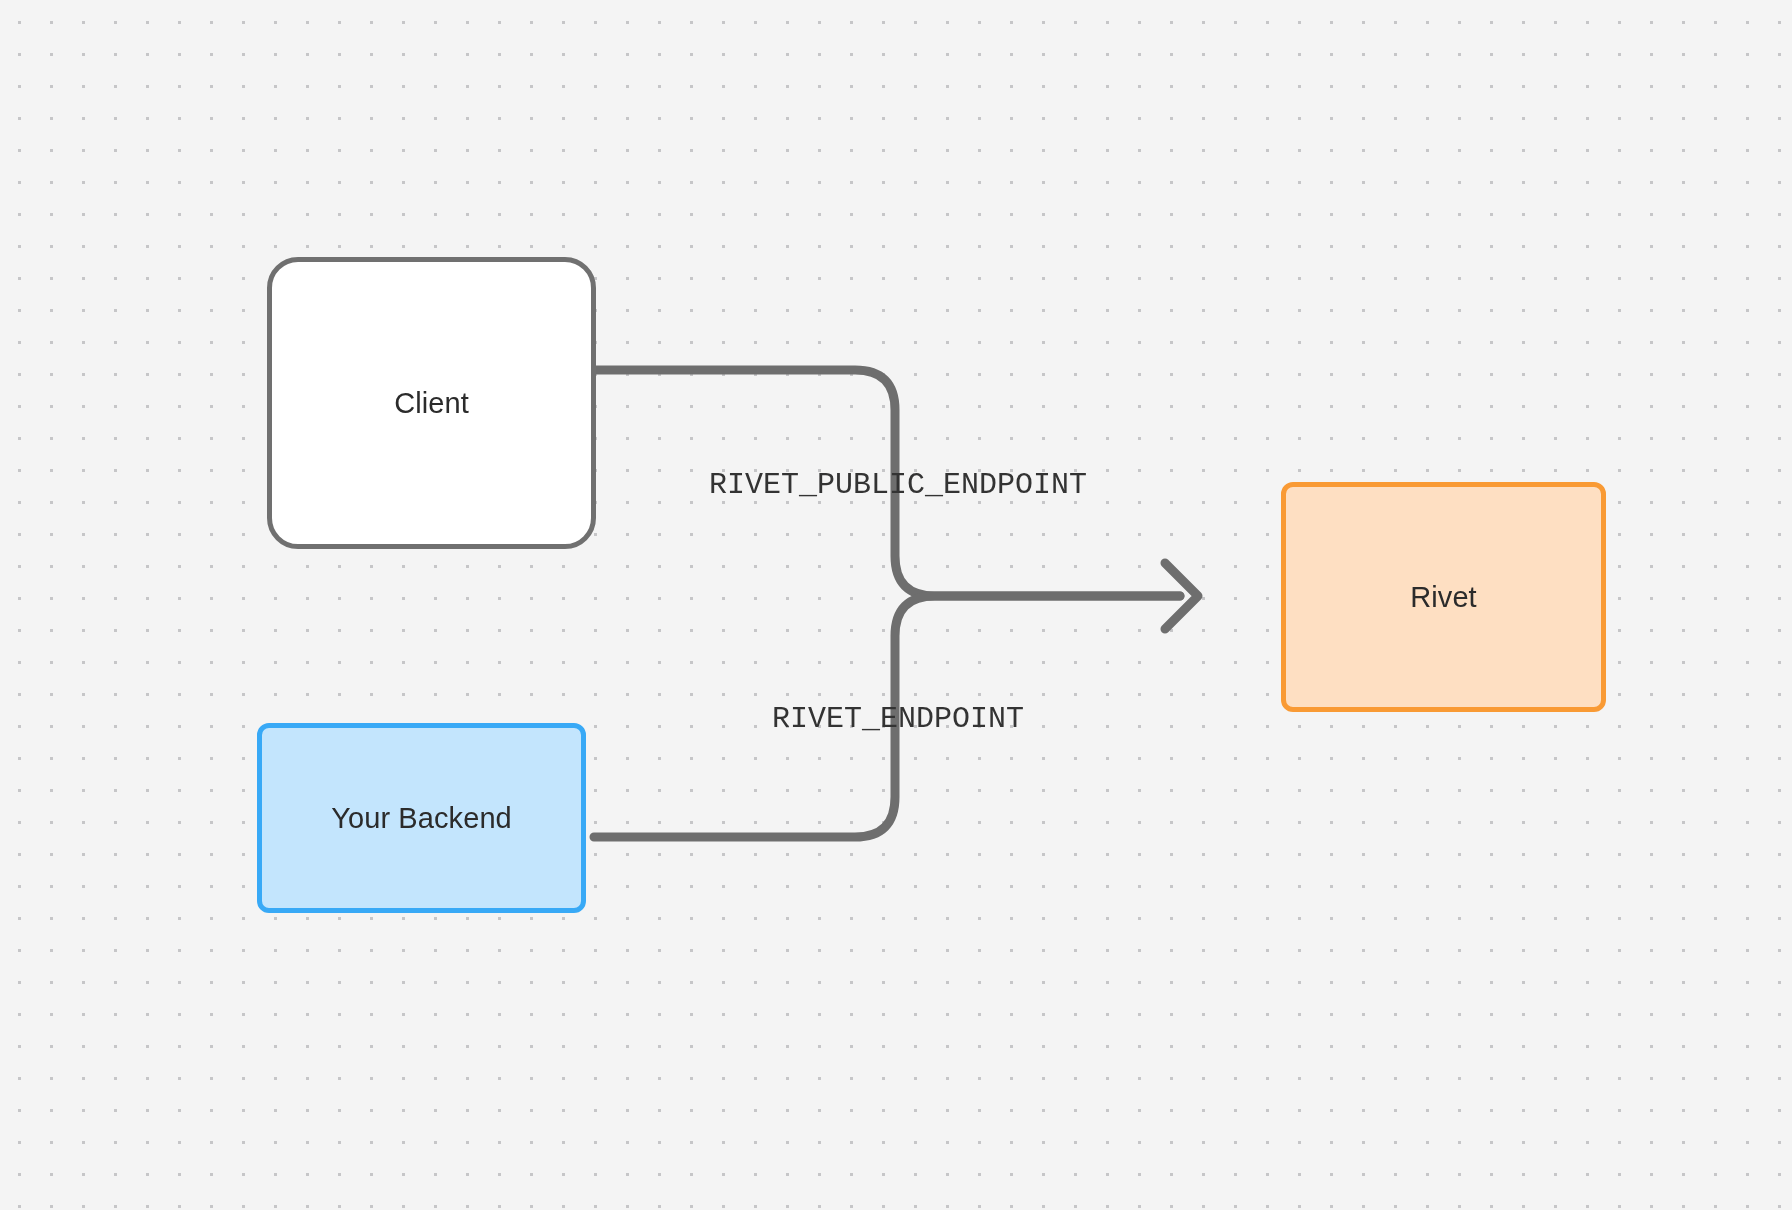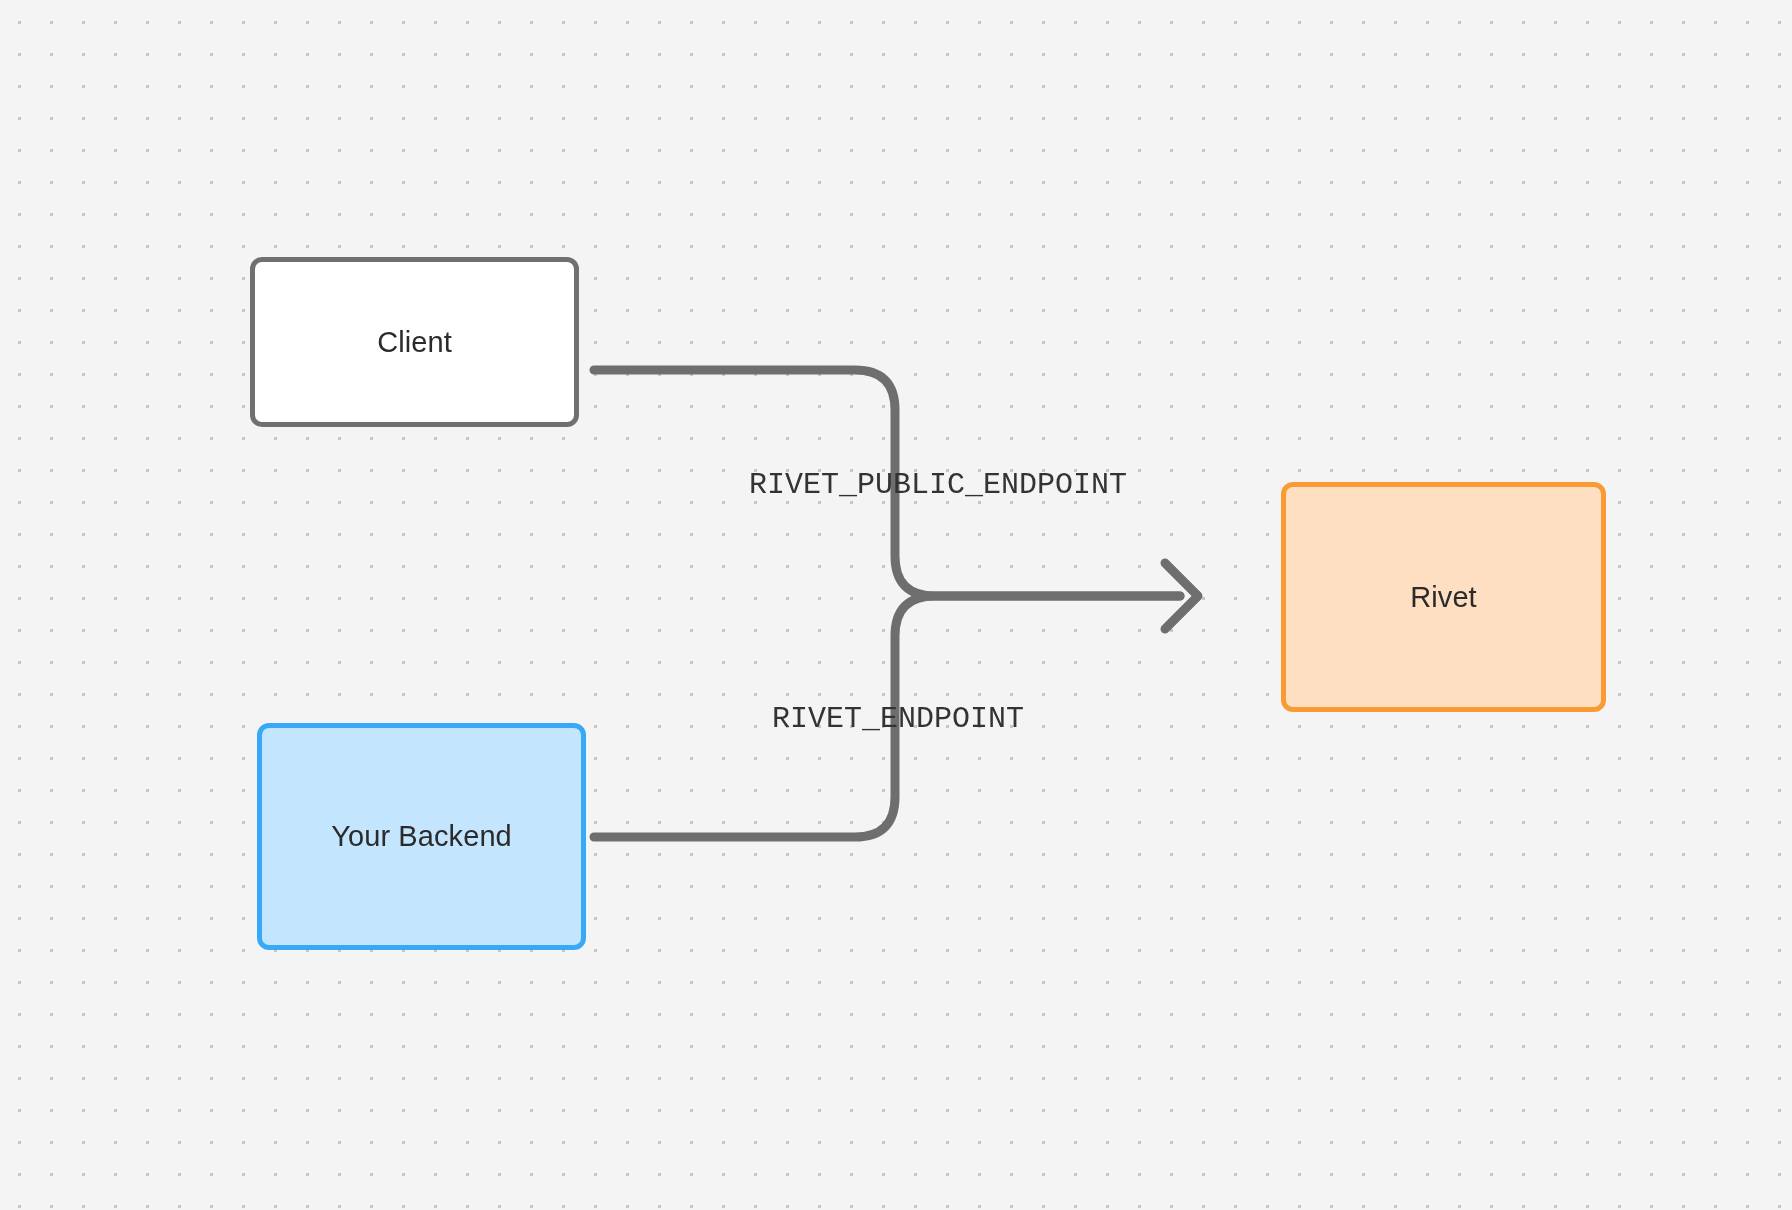--- a/index.html
+++ b/index.html
@@ -40,32 +40,33 @@
   }
   .node-label {
     font-family: "Liberation Sans", sans-serif;
     font-size: 29px;
     line-height: 1.2;
     color: #2b2b2b;
     letter-spacing: 0.1px;
     white-space: nowrap;
   }
   #node-client {
-    left: 250px;
+    left: 267px;
     top: 257px;
     width: 329px;
-    height: 170px;
+    height: 292px;
     background: #ffffff;
     border-color: #707070;
+    border-radius: 31px;
   }
   #node-backend {
     left: 257px;
     top: 723px;
     width: 329px;
-    height: 227px;
+    height: 190px;
     background: #c3e5fd;
     border-color: #38a9f6;
   }
   #node-rivet {
     left: 1281px;
     top: 482px;
     width: 325px;
     height: 230px;
     background: #fedfc2;
     border-color: #f99a34;
@@ -76,21 +77,20 @@
     font-size: 30px;
     line-height: 1;
     color: #333333;
     white-space: nowrap;
     transform: translate(-50%, -50%);
     letter-spacing: 0px;
   }
   #label-public-endpoint {
     left: 898px;
     top: 485px;
-    margin-left: 40px;
   }
   #label-endpoint {
     left: 898px;
     top: 719px;
   }
 </style>
 </head>
 <body>
 
 <div id="canvas">

